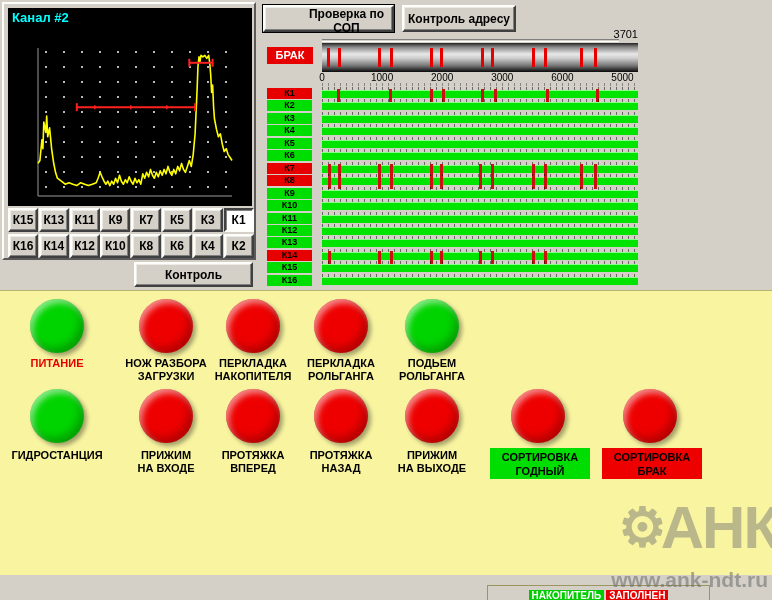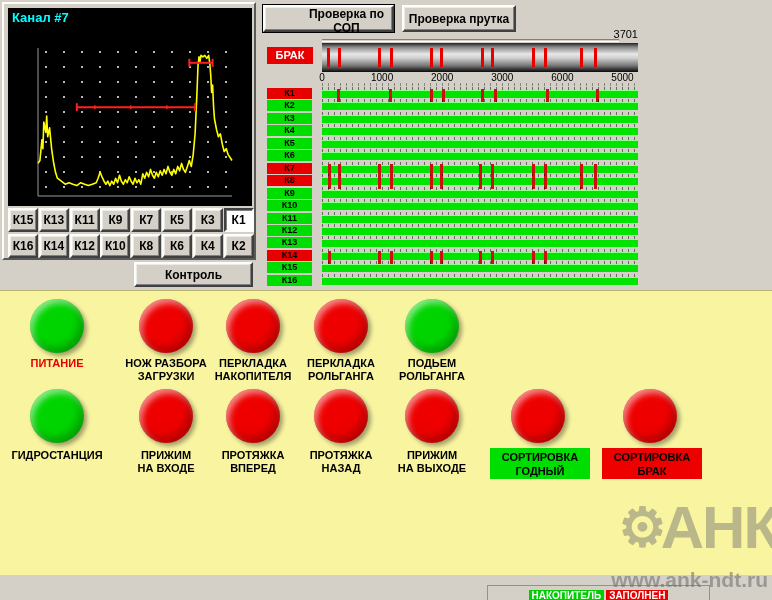--- a/index.html
+++ b/index.html
@@ -93,21 +93,21 @@
   #wm-gear { font-size:54px; color:rgba(110,110,110,.45); margin-right:-4px; }
   #wm-url { position:absolute; right:4px; bottom:8px; font-size:21px; font-weight:bold; color:rgba(105,105,105,.55); }
 </style>
 </head>
 <body>
 
 <div id="app">
 
   <div id="scope-panel" class="raised">
     <div id="scope">
-      <div id="scope-title">Канал #7</div>
+      <div id="scope-title">Канал #2</div>
       <svg id="scope-svg" width="244" height="198">
           <line x1="30" y1="40" x2="30" y2="188" stroke="#9a9a9a" stroke-width="1"></line>
           <line x1="30" y1="188" x2="224" y2="188" stroke="#9a9a9a" stroke-width="1"></line>
           <rect x="37" y="43" width="2" height="2" fill="#b8b8b8"></rect>
           <rect x="37" y="58" width="2" height="2" fill="#b8b8b8"></rect>
           <rect x="37" y="73" width="2" height="2" fill="#b8b8b8"></rect>
           <rect x="37" y="88" width="2" height="2" fill="#b8b8b8"></rect>
           <rect x="37" y="103" width="2" height="2" fill="#b8b8b8"></rect>
           <rect x="37" y="118" width="2" height="2" fill="#b8b8b8"></rect>
           <rect x="37" y="133" width="2" height="2" fill="#b8b8b8"></rect>
@@ -241,21 +241,21 @@
         <button class="kbtn btn3d" style="left: 92.4px; top: 26px;">К10</button>
         <button class="kbtn btn3d" style="left: 123.2px; top: 26px;">К8</button>
         <button class="kbtn btn3d" style="left: 154px; top: 26px;">К6</button>
         <button class="kbtn btn3d" style="left: 184.8px; top: 26px;">К4</button>
         <button class="kbtn btn3d" style="left: 215.6px; top: 26px;">К2</button>
       </div>
   </div>
   <button id="settings-btn" class="btn3d">Контроль</button>
 
   <button id="btn-sop" class="btn3d default">Проверка по СОП</button>
-  <button id="btn-rod" class="btn3d">Проверка прутка</button>
+  <button id="btn-rod" class="btn3d">Контроль адресу</button>
 
   <div id="brak">БРАК</div>
   <div id="rod-groove"></div>
   <div id="rod-len">3701</div>
   <div id="rod-bar">
       <div class="rodmark" style="left: 5.10841px;"></div>
       <div class="rodmark" style="left: 16.2267px;"></div>
       <div class="rodmark" style="left: 56.1925px;"></div>
       <div class="rodmark" style="left: 68.2122px;"></div>
       <div class="rodmark" style="left: 107.577px;"></div>

